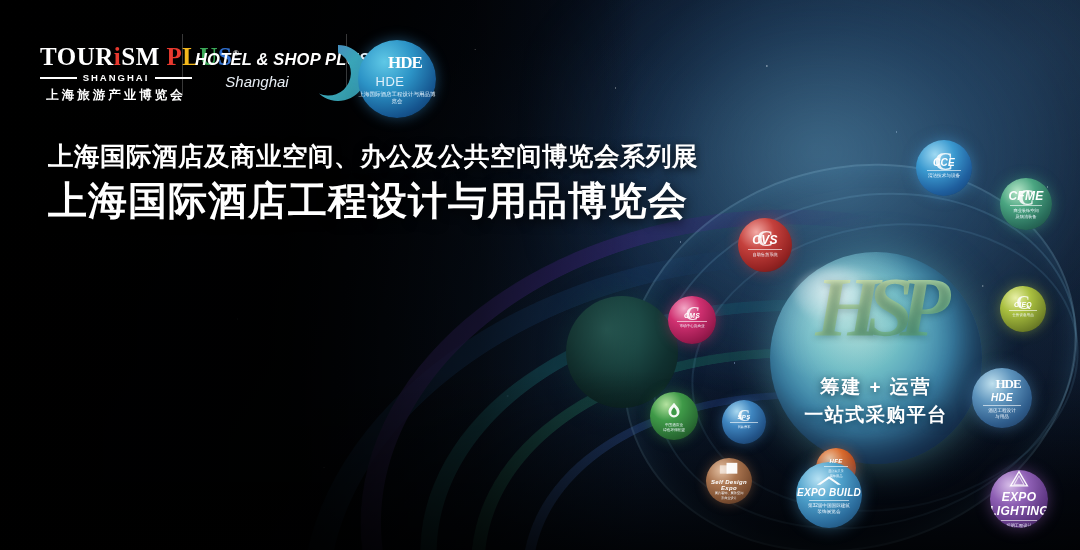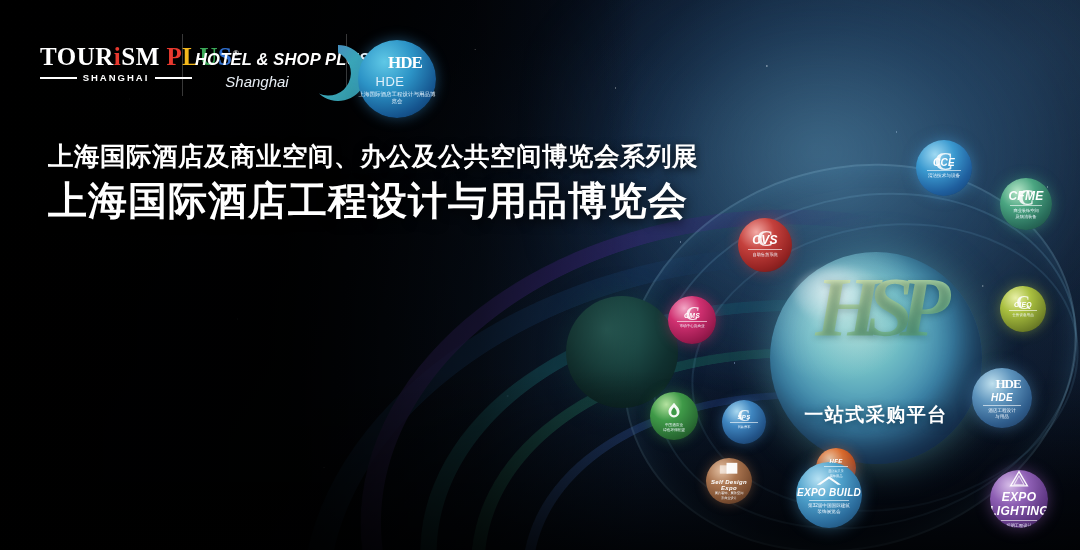--- a/index.html
+++ b/index.html
@@ -275,20 +275,21 @@
     <div class="divider dv1"></div>
     <div class="divider dv2"></div>
 
     <div class="logo-tourism">
       <div class="tp-word"><span class="c1">TOUR</span><span class="c2">i</span><span class="c3">SM</span><span> </span><span class="p">P</span><span class="l">L</span><span class="u">U</span><span class="s">S</span><span class="tp-reg">®</span></div>
       <div class="tp-rule">
         <span class="ln"></span>
         <span class="sh">SHANGHAI</span>
         <span class="ln"></span>
       </div>
+      <div class="tp-cn">上海旅游产业博览会</div>
     </div>
 
     <div class="logo-hsp">
       <svg class="hsp-arc" viewBox="0 0 62 62">
         <defs>
           <linearGradient id="arcg" x1="0" y1="0" x2="1" y2="1">
             <stop offset="0%" stop-color="#4f7fc4"></stop>
             <stop offset="50%" stop-color="#3aa6b8"></stop>
             <stop offset="100%" stop-color="#2f8f9c"></stop>
           </linearGradient>
@@ -310,20 +311,21 @@
     <div class="hl-sub">上海国际酒店及商业空间、办公及公共空间博览会系列展</div>
     <div class="hl-main">上海国际酒店工程设计与用品博览会</div>
   </div>
 
 
 
   <div class="sphere-wrap">
     <div class="sphere"></div>
     <div class="sphere-gloss"></div>
     <div class="monogram">HSP</div>
+    <div class="sphere-cn1">筹建 + 运营</div>
     <div class="sphere-cn2">一站式采购平台</div>
   </div>
 
   <div class="badge sz-lg" id="badge-cce">
     <span class="bg-icon">C</span>
     <span class="b-abbr">CCE</span>
     <span class="b-rule"></span>
     <span class="b-cn">清洁技术与设备</span>
   </div>
 

